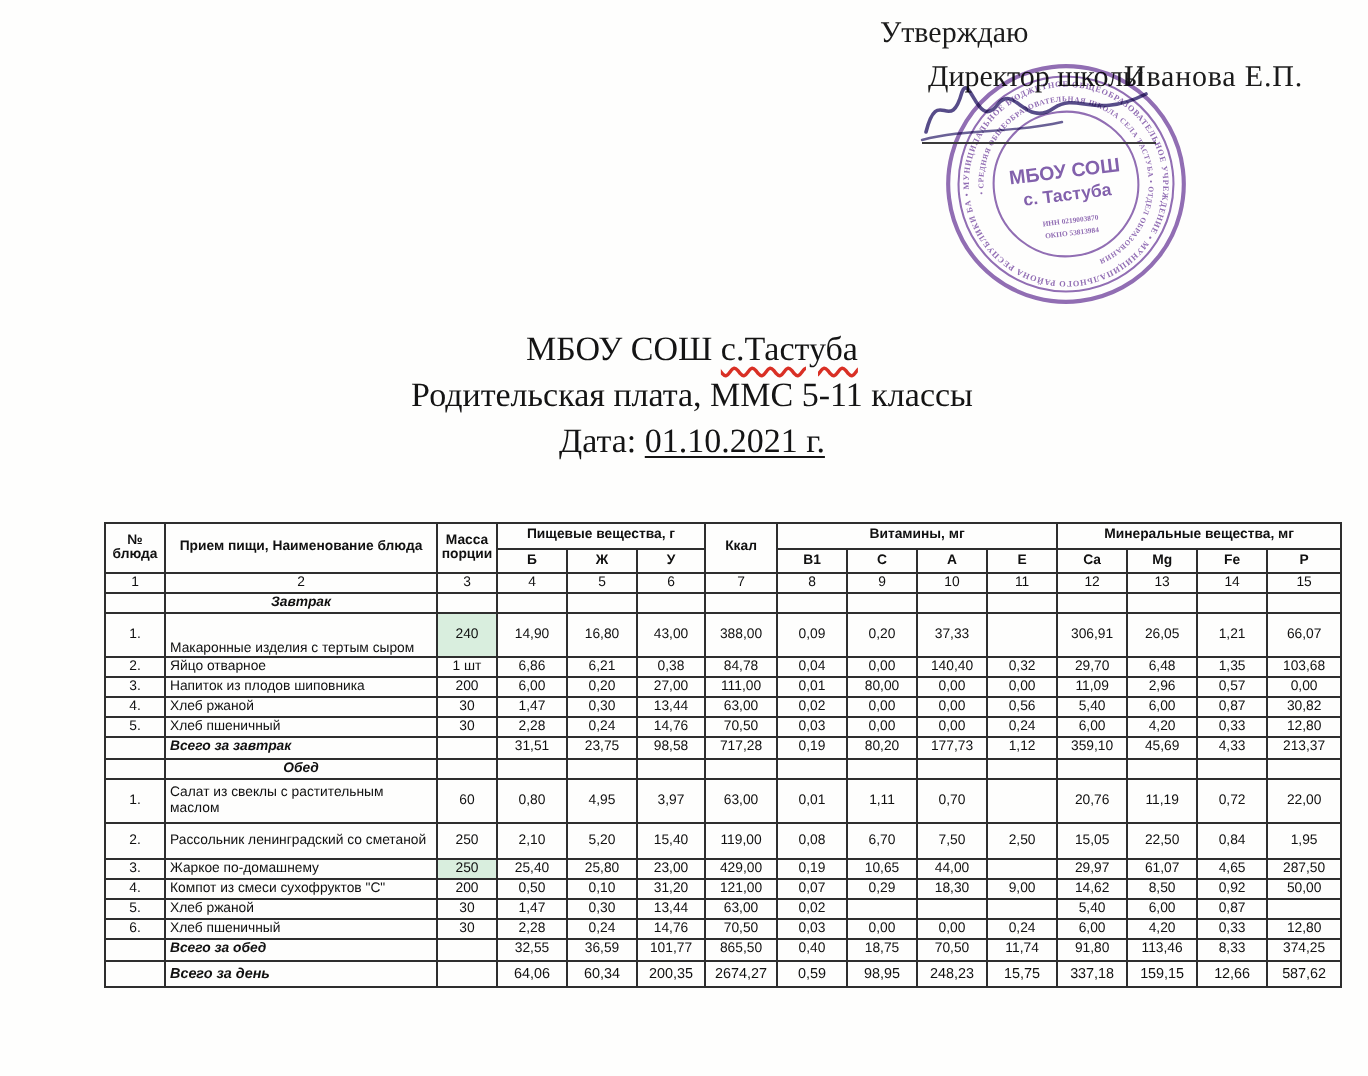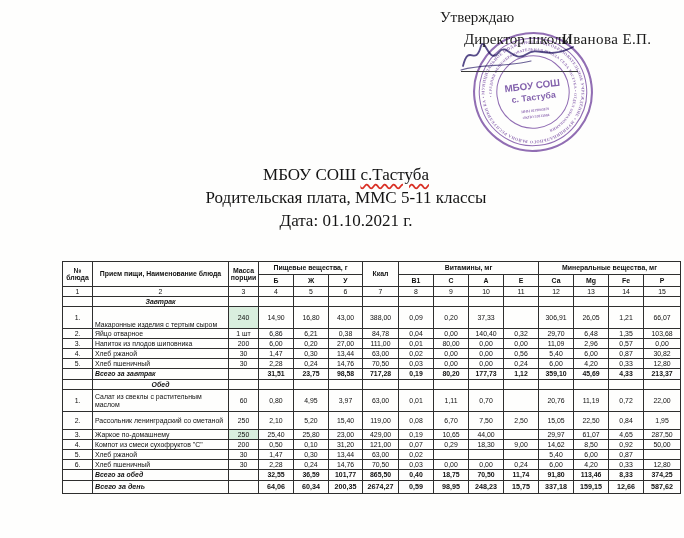--- a/index.html
+++ b/index.html
@@ -14,42 +14,42 @@
   .sig-line{left:461px;top:71px;width:117px;height:1px;background:#3a3a3a;}
   
   .stamp{left:471px;top:30px;width:124px;height:124px;transform:rotate(-7deg);
          opacity:.93;mix-blend-mode:multiply;}
   
   .signature{left:453px;top:34px;width:140px;height:42px;mix-blend-mode:multiply;}
   
   .title-block{top:163px;left:0;width:692px;text-align:center;font-size:17px;
                line-height:23px;color:#141414;}
   .misspell{text-decoration:underline wavy #d93025;text-underline-offset:3px;}
-  .u{text-underline-offset:2px;text-align:right;}
+  .u{text-decoration:underline;text-underline-offset:2px;text-align:right;}
   
-  .menu-table-wrap{left:62px;top:261px;}
+  .menu-table-wrap{left:52px;top:261px;}
   table{border-collapse:collapse;table-layout:fixed;width:618px;
         font-family:"Liberation Sans", sans-serif;color:#101010;}
   td,th{border:1px solid #2e2e2e;padding:0 1px;font-size:6.9px;line-height:1.08;
         text-align:center;vertical-align:middle;overflow:hidden;font-weight:normal;}
   th{font-weight:bold;}
   tr.row-head th{height:12px;}
   tr.row-sub th{height:11px;}
   tr.row-num td{height:9px;}
   tr.row-section td{height:9px;}
   tr.row-default td{height:9px;}
   tr.row-tall td{height:21px;}
   tr.row-med td{height:17px;}
   tr.row-total td{height:10px;}
   tr.row-day td{height:12px;}
   td.dish{text-align:left;padding-left:2px;}
   td.dish.bottom{vertical-align:bottom;}
   td.section-label{font-weight:bold;font-style:italic;}
   td.total-label{font-weight:bold;font-style:italic;text-align:left;padding-left:2px;}
-  td.bold{font-weight:bold;}
+  td.bold{font-weight:normal;}
   td.hl{background:#d9eede;}
   tr.row-day td{font-size:7.2px;}
 </style>
 </head>
 <body>
 
 <div class="abs approval appr-1">Утверждаю</div>
 <div class="abs approval appr-2">Директор школы</div>
 <div class="abs approval appr-name">Иванова Е.П.</div>
 

